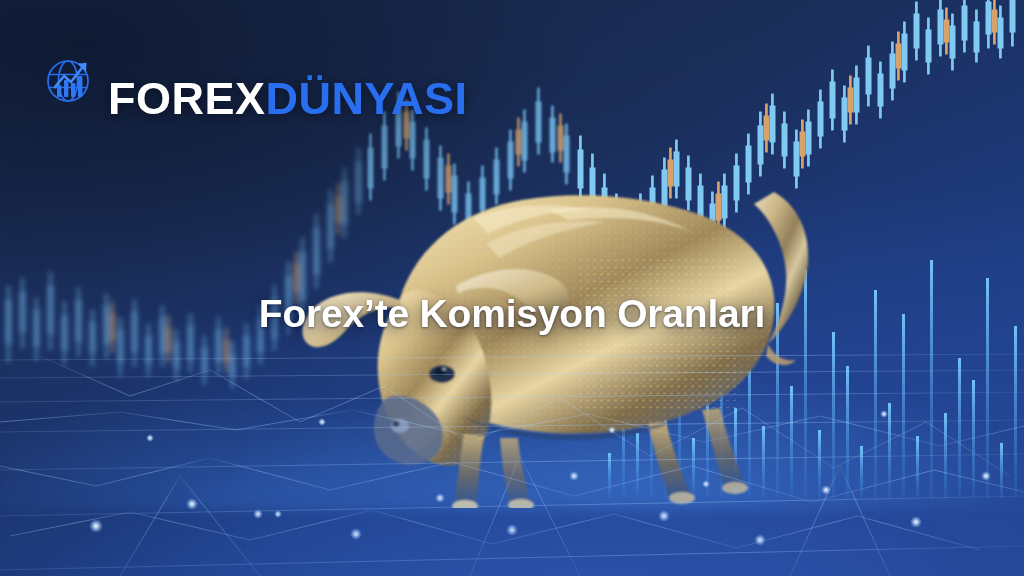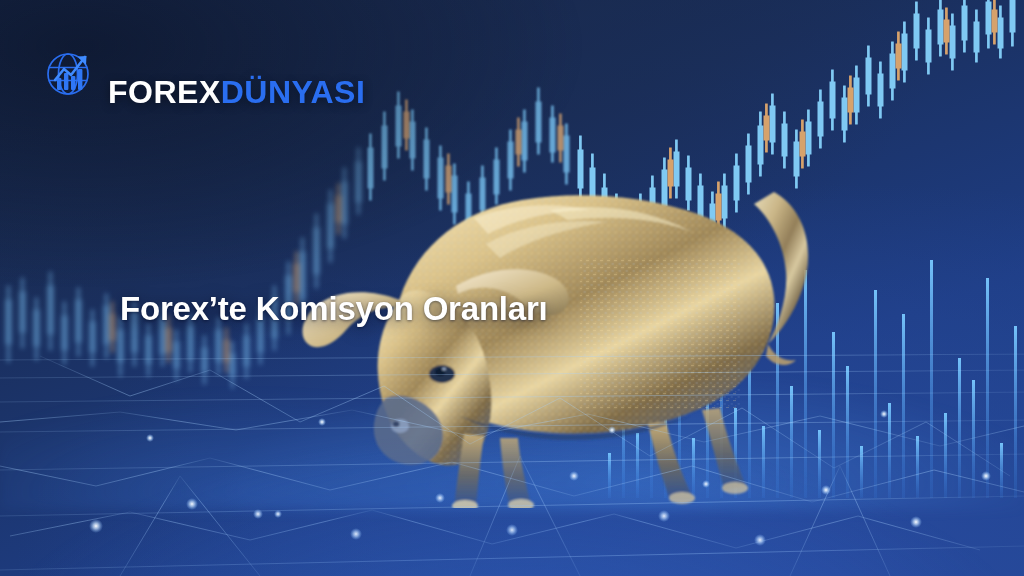--- a/index.html
+++ b/index.html
@@ -55,34 +55,34 @@
   .bull svg{ width:100%; height:100%; display:block; }
 
   
   .logo{
     position:absolute; left:44px; top:38px;
     display:flex; align-items:center; gap:14px;
     z-index:30;
   }
   .logo-mark{ width:50px; height:50px; display:block; }
   .logo-text{
-    font-size:32px; font-weight:700; letter-spacing:.5px;
+    font-size:45px; font-weight:700; letter-spacing:.5px;
     line-height:1; white-space:nowrap;
     text-shadow:0 2px 10px rgba(0,0,0,.45);
     margin-top:38px;
   }
   .logo-text .w{ color:#ffffff; }
   .logo-text .b{ color:#2a6ef0; }
 
   
   .headline{
     position:absolute; left:0; right:0; top:286px;
-    text-align:left; z-index:30;
+    text-align:center; z-index:30;
     color:#fff;
-    font-size:33px; font-weight:700; line-height:1.42;
+    font-size:39px; font-weight:700; line-height:1.42;
     letter-spacing:-.2px;
     text-shadow:0 3px 16px rgba(6,16,40,.55), 0 1px 3px rgba(6,16,40,.5);
     padding:0 120px;
   }
   .headline .ln{ display:block; }
 </style>
 </head>
 <body>
 
 <div class="stage">

